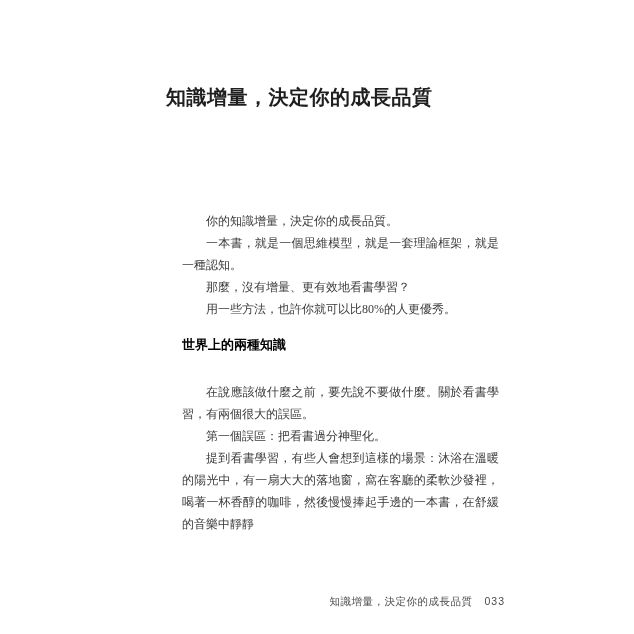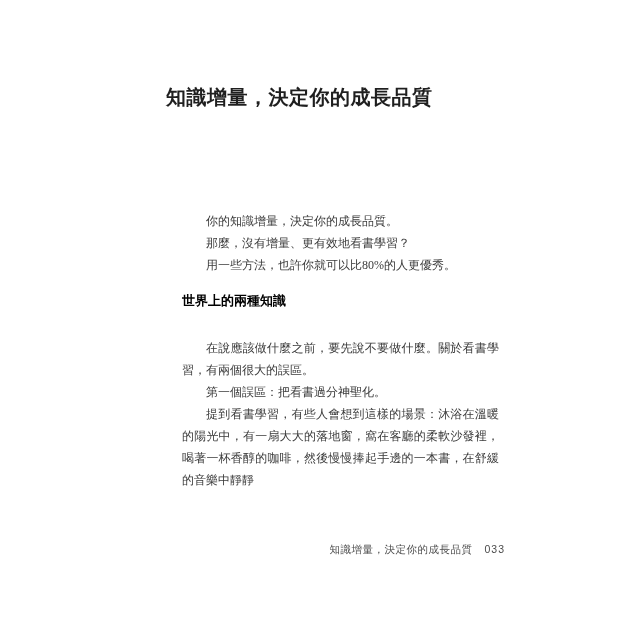--- a/index.html
+++ b/index.html
@@ -47,21 +47,21 @@
     margin: 14px 0 25px 0;
     font-family: "Liberation Sans", "DejaVu Sans", sans-serif;
     font-size: 13px;
     font-weight: bold;
     line-height: 22px;
     color: #000000;
     text-indent: 0;
   }
   .page-footer {
     position: absolute;
-    top: 542px;
+    top: 594px;
     right: 129px;
     font-family: "Liberation Sans", "DejaVu Sans", sans-serif;
     font-size: 10.5px;
     line-height: 14px;
     color: #4a4a4a;
     letter-spacing: 0.5px;
     white-space: nowrap;
   }
   .page-footer .page-number {
     margin-left: 12px;
@@ -70,20 +70,21 @@
 </style>
 </head>
 <body>
 
 <div class="page">
 
   <h1 class="chapter-title">知識增量，決定你的成長品質</h1>
 
   <div class="body-text">
     <p>你的知識增量，決定你的成長品質。</p>
+    <p>一本書，就是一個思維模型，就是一套理論框架，就是一種認知。</p>
     <p>那麼，沒有增量、更有效地看書學習？</p>
     <p>用一些方法，也許你就可以比80%的人更優秀。</p>
 
     <h2 class="section-heading">世界上的兩種知識</h2>
 
     <p>在說應該做什麼之前，要先說不要做什麼。關於看書學習，有兩個很大的誤區。</p>
     <p>第一個誤區：把看書過分神聖化。</p>
     <p>提到看書學習，有些人會想到這樣的場景：沐浴在溫暖的陽光中，有一扇大大的落地窗，窩在客廳的柔軟沙發裡，喝著一杯香醇的咖啡，然後慢慢捧起手邊的一本書，在舒緩的音樂中靜靜</p>
   </div>
 

